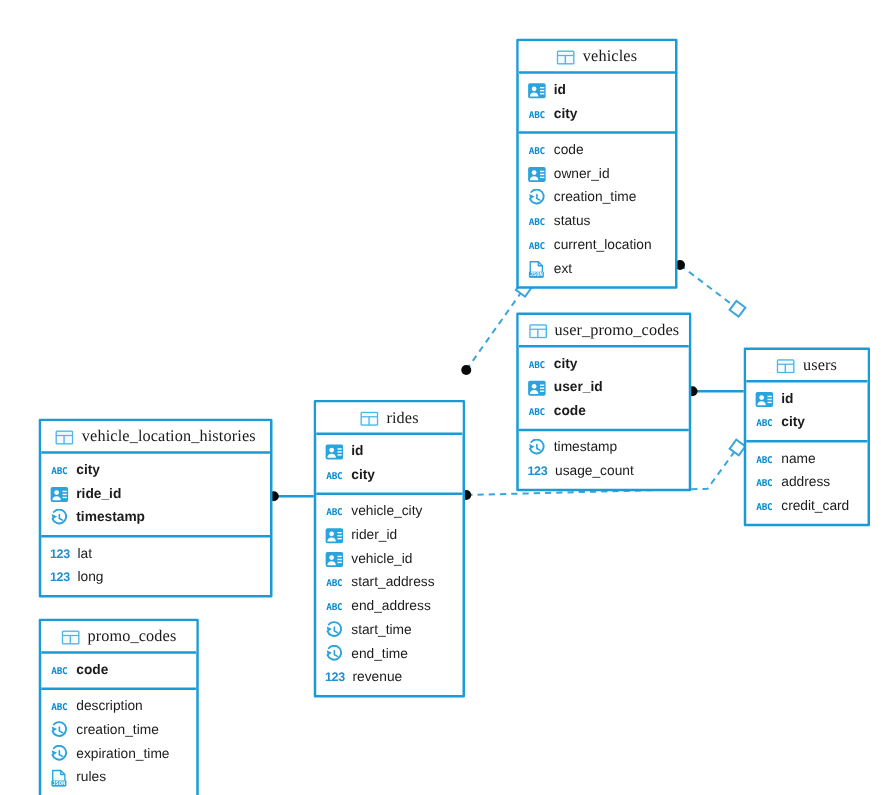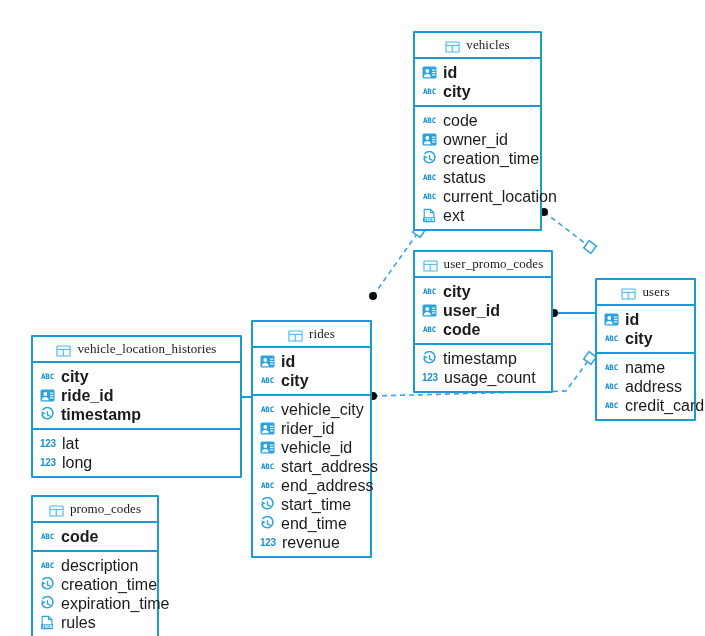--- a/index.html
+++ b/index.html
@@ -66,21 +66,21 @@
 
   .field-row {
     display: flex;
     align-items: center;
     gap: 6px;
     height: 19px;
     padding: 0 6px 0 7px;
     white-space: nowrap;
   }
   .field-name {
-    font-size: 16px;
+    font-size: 11px;
     color: #1b1b1b;
     line-height: 1;
   }
   .field-row.key .field-name {
     font-weight: bold;
   }
 
   
   .ficon {
     width: 15px;
@@ -413,21 +413,21 @@
               </svg>
             </span>
             <span class="field-name">end_time</span>
           </div>
           <div class="field-row">
             <span class="num-icon">123</span>
             <span class="field-name">revenue</span>
           </div>
         </div>
       </div>
-      <div class="table-node" style="left: 31px; top: 335px; width: 211px;">
+      <div class="table-node" style="left: 31px; top: 335px; width: 187px;">
         <div class="table-header">
           <span class="hicon"><svg width="15" height="12" viewBox="0 0 15 12">
               <rect x="0.4" y="0.4" width="14.2" height="11.2" rx="1.2" fill="#4db8e8"></rect>
               <rect x="1.5" y="1.5" width="12" height="2.4" fill="#ffffff" opacity="0.95"></rect>
               <rect x="1.5" y="4.9" width="5.2" height="5.6" fill="#ffffff" opacity="0.95"></rect>
               <rect x="7.8" y="4.9" width="5.7" height="5.6" fill="#ffffff" opacity="0.95"></rect>
             </svg></span>
           <span class="table-title">vehicle_location_histories</span>
         </div>
         <div class="section keys">

